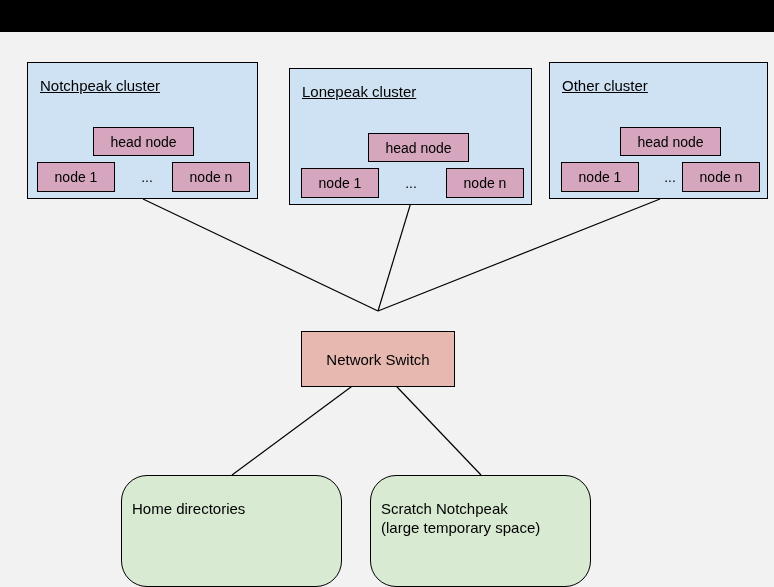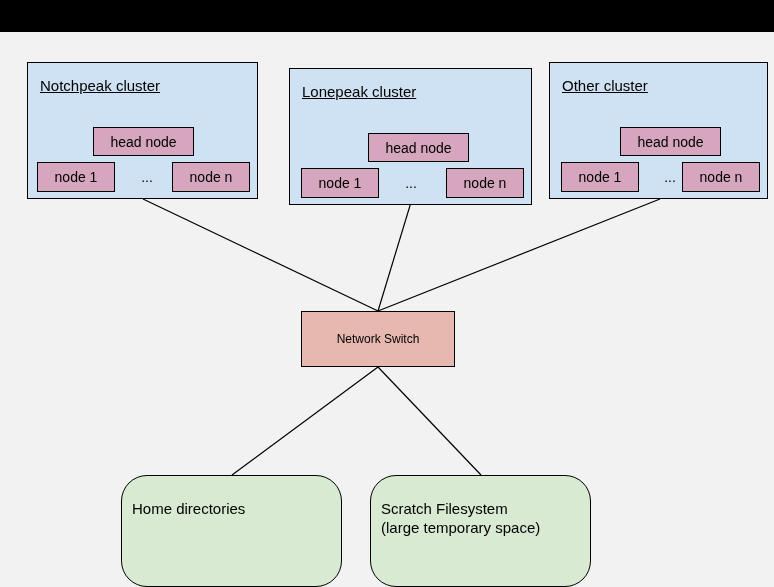--- a/index.html
+++ b/index.html
@@ -74,22 +74,23 @@
     color: #000000;
     display: flex;
     align-items: center;
     justify-content: center;
   }
   .switch {
     background: #e6b8af;
     display: flex;
     align-items: center;
     justify-content: center;
-    font-size: 12px;
+    font-size: 15px;
     color: #000000;
+    margin-top: 20px;
   }
   .storage {
     background: #d9ead3;
     border-radius: 26px;
   }
   .storage-label {
     position: absolute;
     left: 10px;
     top: 23px;
     font-size: 15px;
@@ -139,17 +140,17 @@
 
   <div class="box switch" style="left:301px; top:311px; width:154px; height:56px;">
     <span>Network Switch</span>
   </div>
 
   <div class="box storage" style="left:121px; top:475px; width:221px; height:112px;">
     <div class="storage-label">Home directories</div>
   </div>
 
   <div class="box storage" style="left:370px; top:475px; width:221px; height:112px;">
-    <div class="storage-label">Scratch Filesystem
+    <div class="storage-label">Scratch Notchpeak
 (large temporary space)</div>
   </div>
 
 </div>
 
 </body></html>

